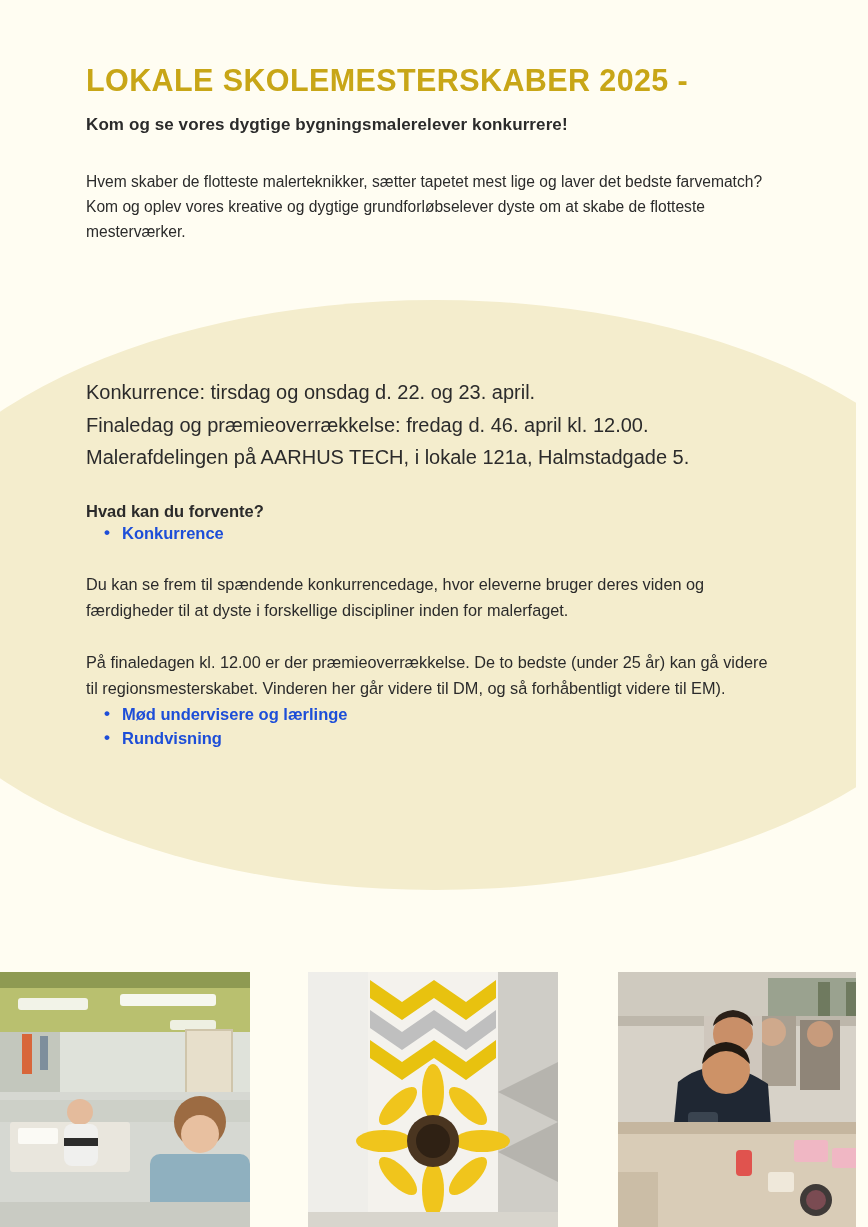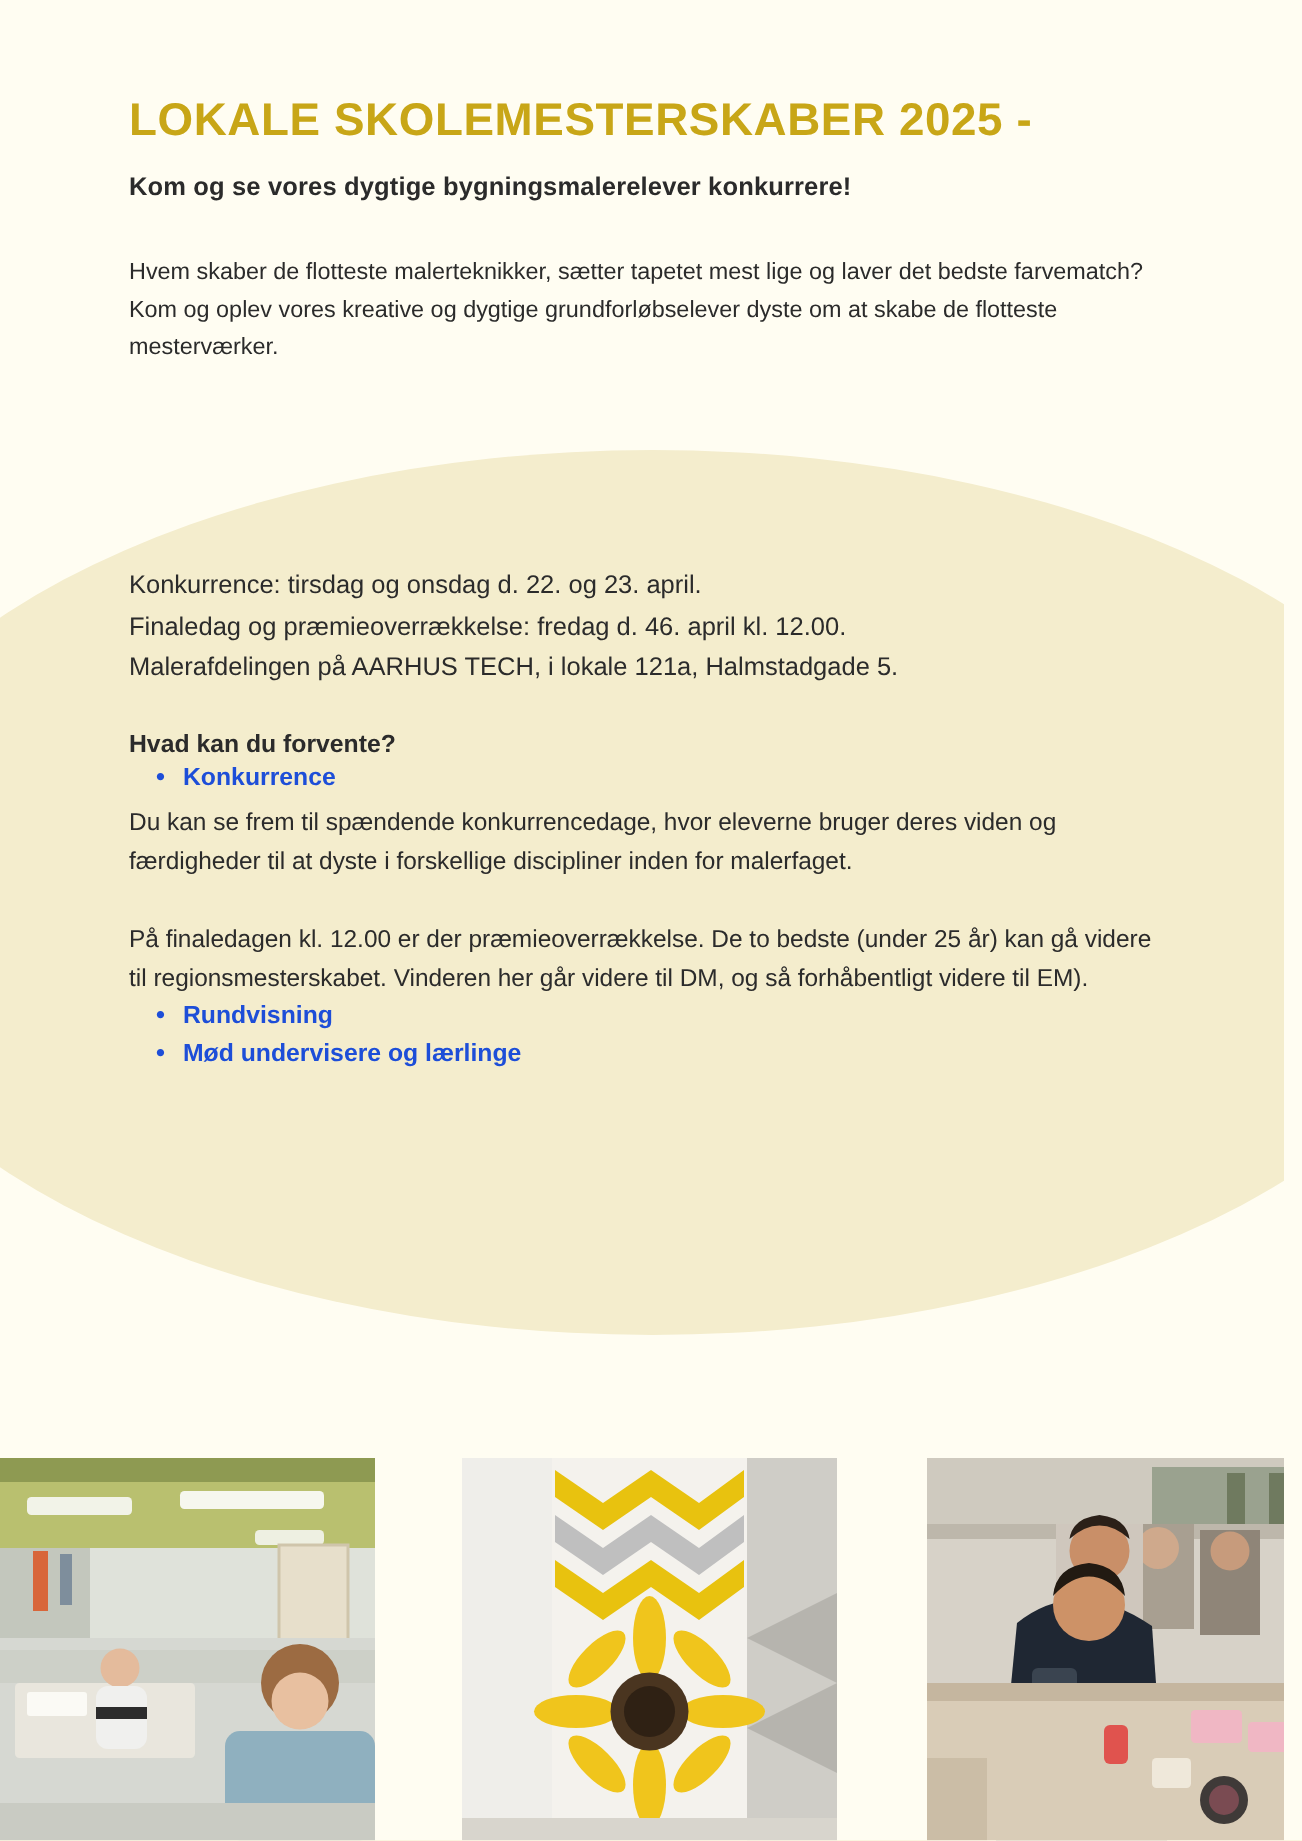--- a/index.html
+++ b/index.html
@@ -76,21 +76,21 @@
     margin: 0;
   }
 
   .block-tid {
     padding-top: 104px;
   }
 
   .details {
     margin: 0;
     padding-top: 28px;
-    font-size: 17px;
+    font-size: 20px;
     line-height: 1.62;
     color: #2b2b2b;
   }
 
   .block-forvente {
     padding-top: 28px;
   }
 
   ul.bullets {
     margin: 0;
@@ -115,21 +115,21 @@
   .bullet-konkurrence {
     padding-top: 32px;
   }
 
   .para {
     margin: 0;
     font-size: 16.3px;
     line-height: 1.6;
     color: #2b2b2b;
   }
-  .para-1 { padding-top: 4px; }
+  .para-1 { padding-top: 4px; margin-top: 22px; }
   .para-2 { padding-top: 26px; }
 
   .bullet-rundvisning { padding-top: 34px; }
   .bullet-moed { padding-top: 32px; }
 
   
   .photos {
     position: absolute;
     left: 0;
     bottom: 0;
@@ -177,26 +177,26 @@
       <p class="section-heading">Hvad kan du forvente?</p>
 
       <ul class="bullets bullet-konkurrence">
         <li>Konkurrence</li>
       </ul>
 
       <p class="para para-1">Du kan se frem til spændende konkurrencedage, hvor eleverne bruger deres viden og færdigheder til at dyste i forskellige discipliner inden for malerfaget.</p>
 
       <p class="para para-2">På finaledagen kl. 12.00 er der præmieoverrækkelse. De to bedste (under 25 år) kan gå videre til regionsmesterskabet. Vinderen her går videre til DM, og så forhåbentligt videre til EM).</p>
 
+      <ul class="bullets bullet-moed">
+        <li>Mød undervisere og lærlinge</li>
+      </ul>
+
       <ul class="bullets bullet-rundvisning">
         <li>Rundvisning</li>
-      </ul>
-
-      <ul class="bullets bullet-moed">
-        <li>Mød undervisere og lærlinge</li>
       </ul>
     </div>
 
   </div>
 
   <div class="photos">
 
     <div class="photo photo-left">
       <svg class="ph-svg" viewBox="0 0 250 255" preserveAspectRatio="none" aria-hidden="true">
         <rect x="0" y="0" width="250" height="255" fill="#cfd4d1"></rect>

